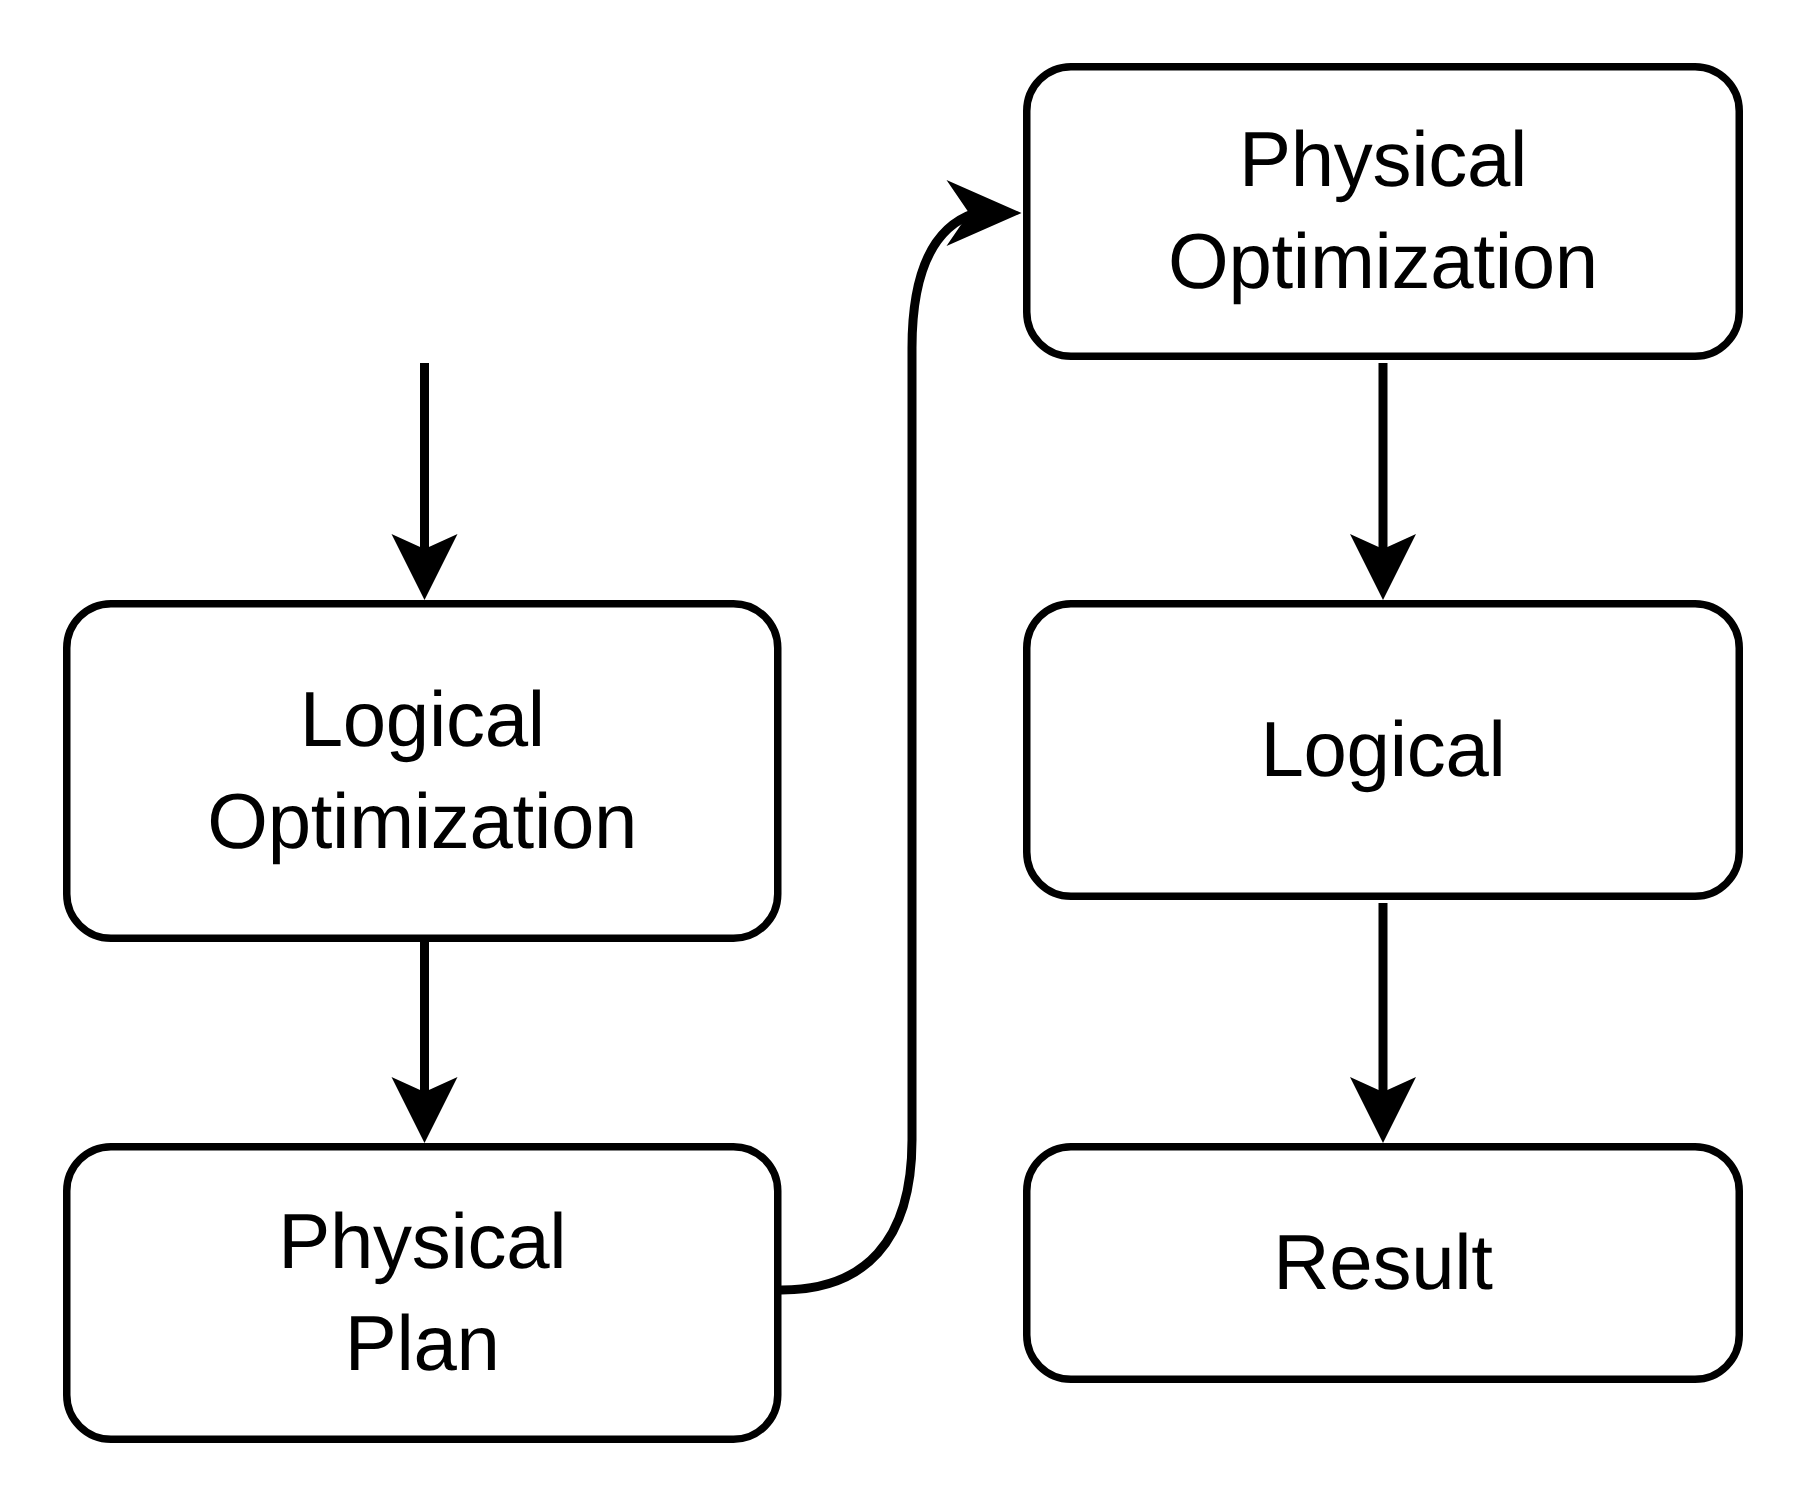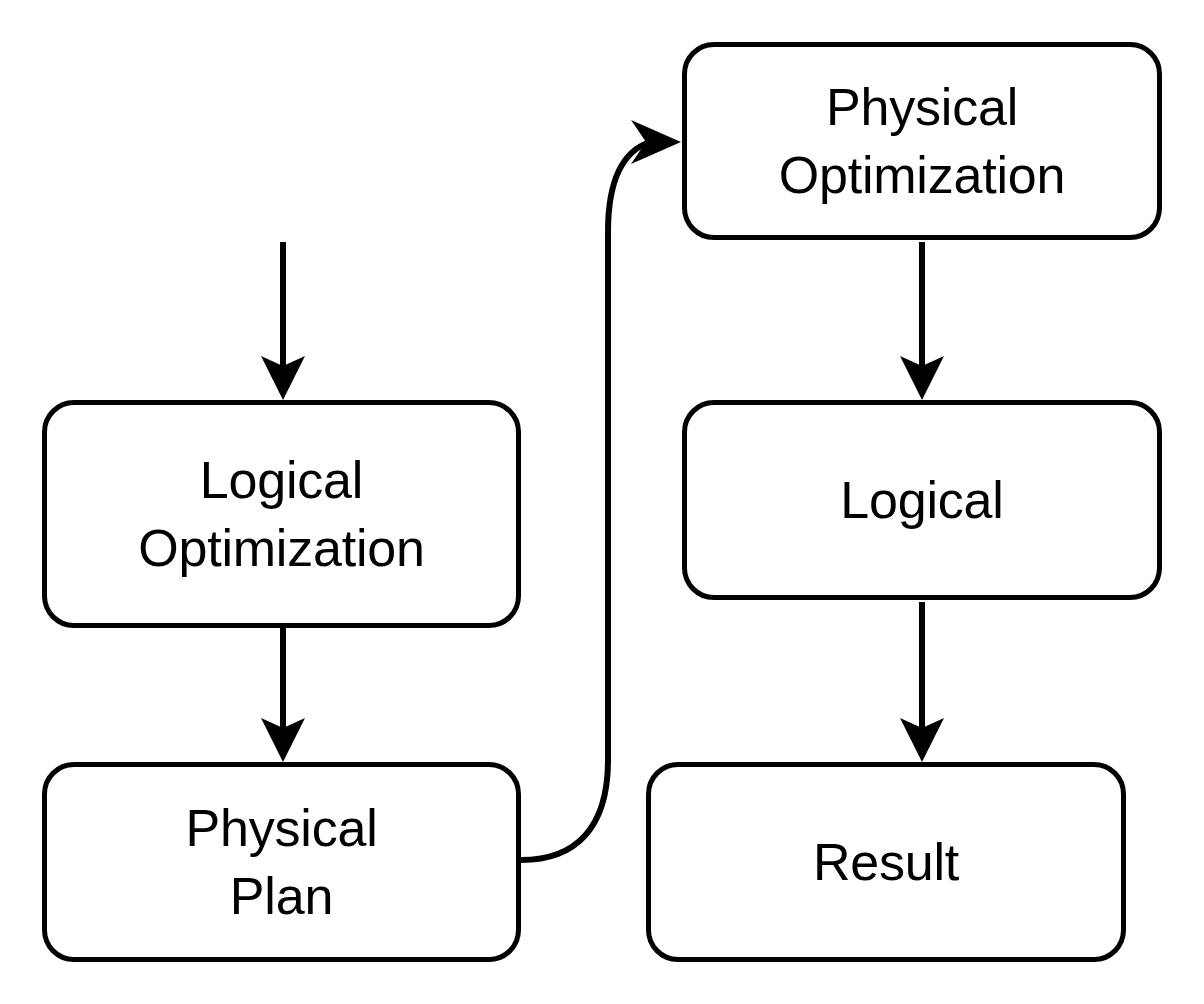--- a/index.html
+++ b/index.html
@@ -90,17 +90,17 @@
 
   <div class="node-box" style="left:682px; top:42px; width:480px; height:198px;">
     <span class="node-label">Physical
 Optimization</span>
   </div>
 
   <div class="node-box" style="left:682px; top:400px; width:480px; height:200px;">
     <span class="node-label">Logical</span>
   </div>
 
-  <div class="node-box" style="left:646px; top:762px; width:480px; height:200px;">
+  <div class="node-box" style="left:682px; top:762px; width:480px; height:160px;">
     <span class="node-label">Result</span>
   </div>
 
 </div>
 
 </body></html>

